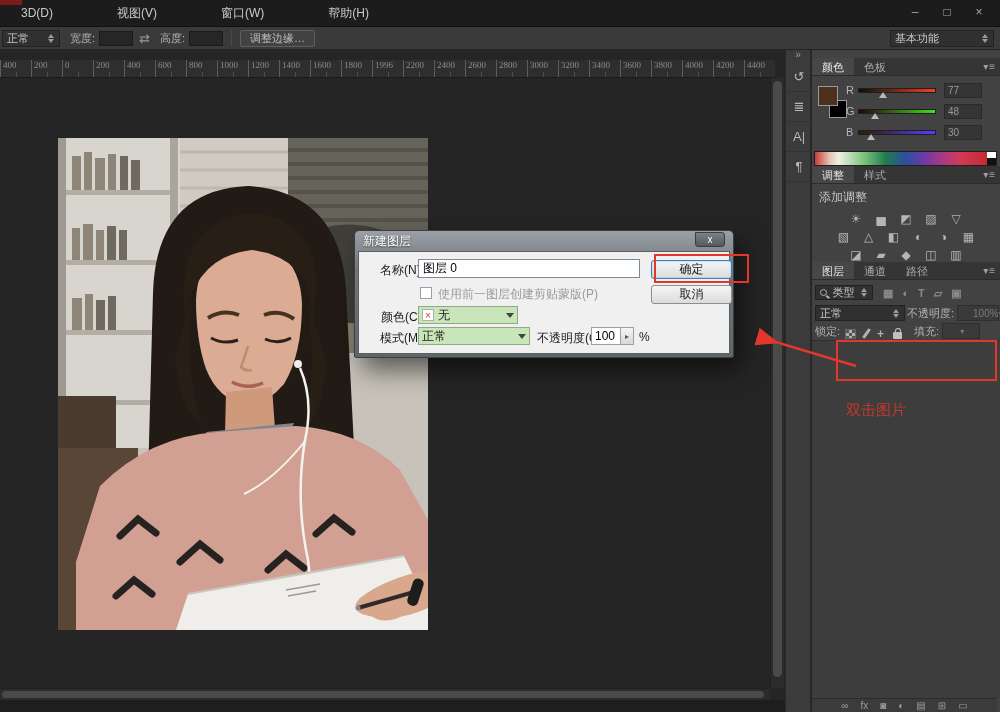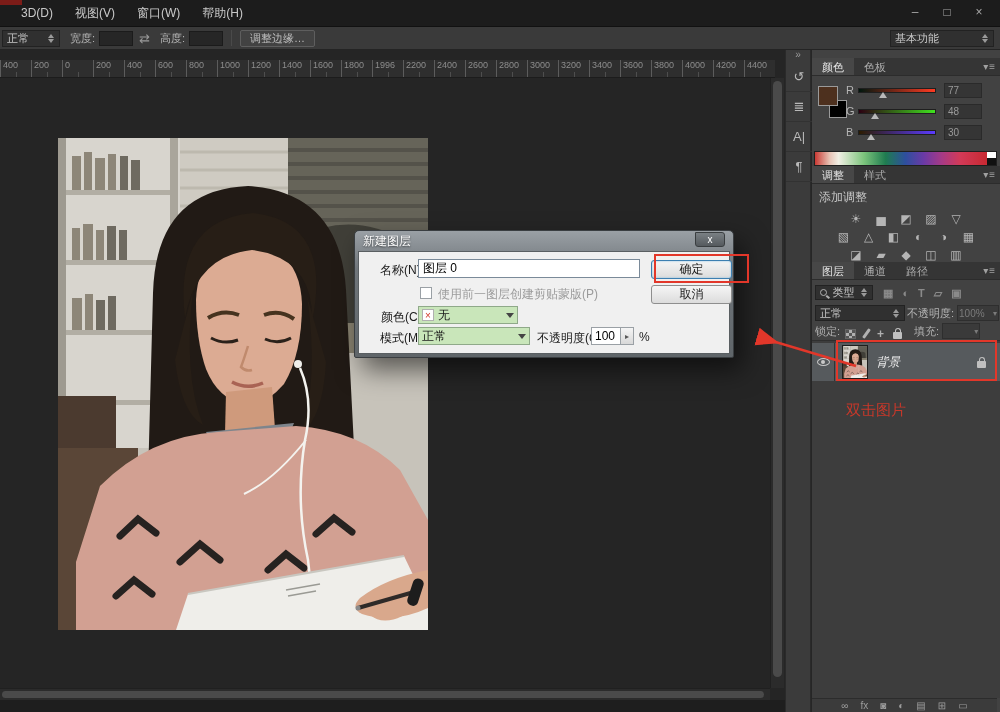--- a/index.html
+++ b/index.html
@@ -2,40 +2,40 @@
 <html><head>
 <meta charset="utf-8">
 <style>
   * { margin:0; padding:0; box-sizing:border-box; }
   body { font-family:"Liberation Sans", sans-serif; background:#000; }
   #app { position:relative; width:1000px; height:712px; background:#262626; overflow:hidden; font-family:"Liberation Sans", sans-serif; }
 
   
   .titlebar { position:absolute; top:0; left:0; right:0; height:27px; background:#1c1c1c; border-bottom:1px solid #111; }
   .titlebar .redfrag { position:absolute; left:0; top:0; width:22px; height:5px; background:#7c1c18; }
-  .menu { position:absolute; left:10px; top:0; height:27px; display:flex; }
+  .menu { position:absolute; left:10px; top:0; height:27px; display:flex;gap:42px; }
   .menu-item { color:#c9c9c9; font-size:12px; line-height:27px; padding:0 11px; cursor:default; }
   .winbtns { position:absolute; right:8px; top:4px; display:flex; gap:6px; }
   .winbtn { width:26px; height:17px; color:#a8a8a8; font-size:12px; text-align:center; line-height:16px; }
 
   
   .optionsbar { position:absolute; top:27px; left:0; right:0; height:23px; background:#3a3a3a; border-bottom:1px solid #242424; display:flex; align-items:center; }
   .ps-select { background:#303030; border:1px solid #222; color:#c7c7c7; font-size:11px; height:17px; display:flex; align-items:center; justify-content:space-between; padding:0 4px; }
   .ps-select .dd2 { width:7px; height:9px; position:relative; margin-left:4px; }
   .dd2::before { content:""; position:absolute; left:0; top:0; border-left:3.5px solid transparent; border-right:3.5px solid transparent; border-bottom:4px solid #9a9a9a; }
   .dd2::after { content:""; position:absolute; left:0; bottom:0; border-left:3.5px solid transparent; border-right:3.5px solid transparent; border-top:4px solid #9a9a9a; }
   .opt-label { color:#b2b2b2; font-size:11px; margin:0 4px; }
   .opt-input { width:34px; height:15px; background:#262626; border:1px solid #1b1b1b; color:#ccc; font-size:11px; padding:0 3px; }
   .swap { color:#9a9a9a; font-size:13px; margin:0 6px; }
   .vsep { width:1px; height:16px; background:#2c2c2c; border-right:1px solid #4a4a4a; margin:0 8px; }
   .refine-btn { height:17px; background:#424242; border:1px solid #5e5e5e; border-radius:2px; color:#bdbdbd; font-size:11px; padding:0 9px; line-height:15px; }
   .workspace { position:absolute; right:6px; top:3px; width:104px; }
 
   
-  .canvas { position:absolute; top:50px; left:0; width:785px; bottom:0; background:#252525; }
+  .canvas { position:absolute; top:50px; left:0; width:785px; bottom:0; background:#252525;font-family:Liberation Serif, serif; }
   .ruler { position:absolute; top:10px; left:0; width:775px; height:18px; background:#2e2e2e; border-bottom:1px solid #1c1c1c; display:flex; overflow:hidden; }
   .tick { width:31px; flex:0 0 31px; border-left:1px solid #5c5c5c; color:#8d8d8d; font-size:9px; padding-left:2px; position:relative; }
   .tick::after { content:""; position:absolute; left:15px; bottom:0; width:1px; height:5px; background:#4e4e4e; }
   .photo { position:absolute; left:58px; top:88px; width:370px; height:492px; }
   .vscroll { position:absolute; left:770px; top:28px; width:14px; height:610px; background:#2b2b2b; border-left:1px solid #202020; }
   .vscroll .thumb { position:absolute; left:2px; top:3px; width:9px; height:596px; background:#4a4a4a; border-radius:5px; }
   .hscroll { position:absolute; left:0; top:638px; width:770px; height:12px; background:#2b2b2b; border-top:1px solid #202020; }
   .hscroll .thumb { position:absolute; left:2px; top:2px; width:762px; height:7px; background:#4a4a4a; border-radius:4px; }
   .bottomstrip { position:absolute; left:0; top:650px; width:785px; height:12px; background:#1e1e1e; }
 
@@ -75,21 +75,21 @@
 
   
   .lp-row { position:absolute; left:0; right:0; display:flex; align-items:flex-end; }
   .filter-box { margin-left:3px; width:58px; height:15px; }
   .search { width:7px; height:7px; border:1.5px solid #b0b0b0; border-radius:50%; position:relative; margin-right:3px; }
   .search::after { content:""; position:absolute; left:5px; top:6px; width:4px; height:1.5px; background:#b0b0b0; transform:rotate(40deg); }
   .filter-icons { display:flex; gap:9px; margin-left:10px; }
   .filter-icon { color:#8a8a8a; font-size:11px; font-weight:bold; }
   .blend-box { margin-left:3px; width:90px; height:16px; }
   .small-label { color:#b2b2b2; font-size:11px; }
-  .dim-box { height:16px; background:#3a3a3a; border:1px solid #2e2e2e; color:#7b7b7b; font-size:10px; display:flex; align-items:center; justify-content:space-between; padding:0 1px; }
+  .dim-box { height:16px; background:#3a3a3a; border:1px solid #2e2e2e; color:#7b7b7b; font-size:10px; display:flex; align-items:center; justify-content:space-between; padding:0 15px; }
   .checker { width:11px; height:10px; background:conic-gradient(#b0b0b0 0 25%, #555 0 50%, #b0b0b0 0 75%, #555 0); background-size:6px 6px; border:1px solid #666; }
   .brushbar { width:3px; height:11px; background:#b0b0b0; transform:rotate(35deg); border-radius:1px; }
   .plus { color:#b0b0b0; font-size:12px; font-weight:bold; line-height:10px; }
   .lockicon { width:9px; height:7px; background:#c0c0c0; position:relative; margin-top:4px; border-radius:1px; }
   .lockicon::before { content:""; position:absolute; left:1.5px; top:-4px; width:4px; height:4px; border:1.5px solid #c0c0c0; border-bottom:none; border-radius:3px 3px 0 0; }
   .layerlist { position:absolute; left:0; right:0; top:78px; bottom:14px; background:#3d3d3d; border-top:1px solid #2f2f2f; }
   .layer-row { position:absolute; left:0; right:0; top:2px; height:38px; background:#565a5d; display:flex; align-items:center; }
   .eyecell { width:23px; height:38px; border-right:1px solid #333; display:flex; align-items:center; justify-content:center; }
   .eye { width:13px; height:8px; border:1px solid #c9c9c9; border-radius:50%; position:relative; }
   .eye::after { content:""; position:absolute; left:3.5px; top:1px; width:4px; height:4px; background:#c9c9c9; border-radius:50%; }
@@ -412,30 +412,20 @@
         <span class="brushbar" style="margin-left:9px"></span>
         <span class="plus" style="margin-left:9px">+</span>
         <span class="lockicon" style="margin-left:9px;margin-top:0"></span>
         <span class="small-label" style="margin-left:12px">填充:</span>
         <div class="dim-box" style="width:38px;margin-left:3px">
             <span></span>
             <span style="font-size:8px">▾</span>
           </div>
       </div>
       <div class="layerlist">
-        <div class="layer-row">
-          <div class="eyecell">
-              <span class="eye"></span>
-            </div>
-          <svg class="layer-thumb" viewBox="0 0 370 492">
-              <use href="#pic"></use>
-            </svg>
-          <span class="layer-name">背景</span>
-          <span class="layer-lock lockicon"></span>
-        </div>
         <div class="hint">双击图片</div>
       </div>
       <div class="lp-bottom">
 
       <span class="lpb-icon">∞</span>
           <span class="lpb-icon">fx</span>
           <span class="lpb-icon">◙</span>
           <span class="lpb-icon">◐</span>
           <span class="lpb-icon">▤</span>
           <span class="lpb-icon">⊞</span>

